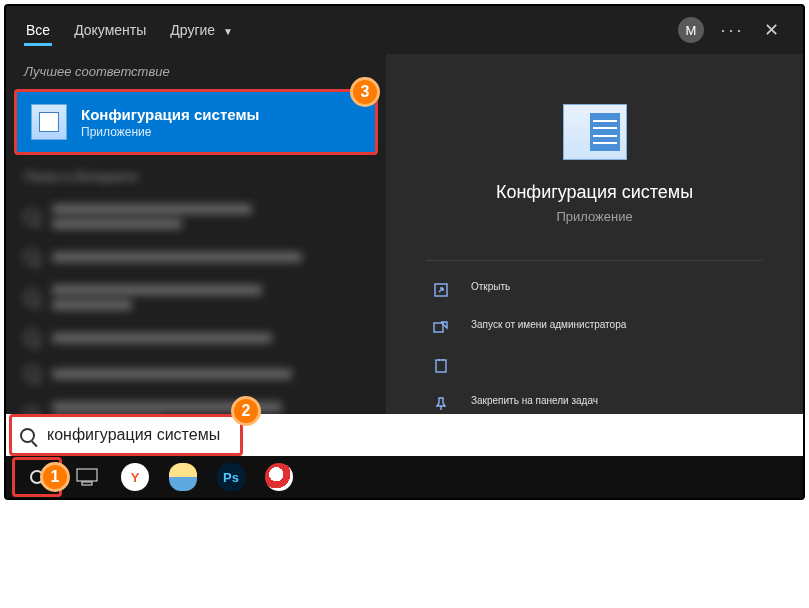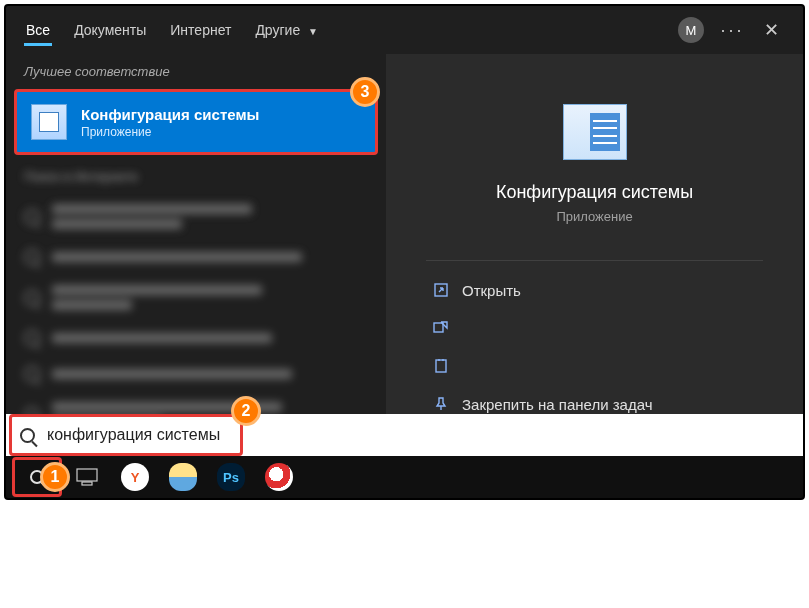--- a/index.html
+++ b/index.html
@@ -33,21 +33,21 @@
 .blur-text { height: 10px; background: #777; border-radius: 3px; }
 .blur-row { display: flex; flex-direction: column; gap: 5px; }
 .right-panel { flex: 1; background: #2b2b2b; color: #e0e0e0; display: flex; flex-direction: column; align-items: center; padding: 40px 40px 20px; }
 .app-icon { width: 64px; height: 56px; background: linear-gradient(#e8f2fd,#cde4fa); border: 1px solid #7fb1e0; display: flex; position: relative; margin-top: 10px; }
 .app-icon-list { position: absolute; right: 6px; top: 8px; width: 30px; height: 38px; background: #4a90d9; display: flex; flex-direction: column; justify-content: space-around; padding: 4px 3px; }
 .app-icon-list div { height: 2px; background: #fff; }
 .app-title { color: #fff; font-size: 18px; font-weight: 400; margin-top: 22px; }
 .app-sub { color: #a0a0a0; font-size: 13px; margin-top: 6px; }
 .divider { width: 100%; height: 1px; background: #404040; margin: 36px 0 10px; }
 .action-list { width: 100%; }
-.action { display: flex; align-items: center; gap: 12px; padding: 10px 6px; color: #e0e0e0; font-size: 15px; cursor: pointer; }
+.action { display: flex; gap: 21px; padding: 10px 6px; color: #e0e0e0; font-size: 10px; cursor: pointer; }
 .action-icon { width: 18px; height: 18px; display: flex; align-items: center; justify-content: center; color: #8ab4f8; flex-shrink: 0; }
 .search-box { position: absolute; left: 0; right: 0; bottom: 42px; height: 42px; background: #fff; display: flex; align-items: center; padding: 0 14px; }
 .search-box-outline { position: absolute; left: 3px; bottom: 42px; width: 234px; height: 42px; border: 3px solid #e53935; border-radius: 4px; z-index: 5; pointer-events: none; }
 .marker-2 { position: absolute; left: 225px; bottom: 72px; z-index: 15; }
 .sb-icon { width: 15px; height: 15px; border: 2px solid #333; border-radius: 50%; position: relative; margin-right: 12px; }
 .sb-icon::after { content: ""; position: absolute; width: 7px; height: 2px; background: #333; transform: rotate(45deg); bottom: -4px; right: -5px; }
 .sb-input { border: none; outline: none; font-size: 16px; flex: 1; color: #222; background: transparent; }
 .taskbar { position: absolute; left: 0; right: 0; bottom: 0; height: 42px; background: #101010; display: flex; align-items: center; padding: 0 6px; gap: 2px; }
 .tb-item { width: 46px; height: 40px; display: flex; align-items: center; justify-content: center; cursor: pointer; position: relative; }
 .tb-search { border: 3px solid #e53935; border-radius: 4px; width: 50px; }
@@ -63,21 +63,20 @@
 </style>
 </head>
 <body>
 
 <div class="window">
   <div class="search-panel">
 
     <div class="tabs">
       <div class="tab active">Все</div>
       <div class="tab">Документы</div>
-      <div class="tab">Интернет</div>
       <div class="tab">
         <span>Другие</span>
         <span class="chev">▼</span>
       </div>
       <div class="tabs-right">
         <div class="avatar">M</div>
         <div class="more">···</div>
         <div class="close-x">✕</div>
       </div>
     </div>
@@ -161,20 +160,21 @@
               </span>
             <span>Открыть</span>
           </div>
           <div class="action">
             <span class="action-icon">
                 <svg width="16" height="16" viewBox="0 0 16 16" fill="none" stroke="#8ab4f8" stroke-width="1.4">
                   <rect x="1" y="3" width="9" height="9"></rect>
                   <path d="M8 2 L14 2 L14 8 L8 2"></path>
                 </svg>
               </span>
+            <span>Запуск от имени администратора</span>
           </div>
           <div class="action">
             <span class="action-icon">
                 <svg width="16" height="16" viewBox="0 0 16 16" fill="none" stroke="#8ab4f8" stroke-width="1.4">
                   <rect x="3" y="2" width="10" height="12"></rect>
                   <path d="M6 1 v2 M10 1 v2"></path>
                 </svg>
               </span>
           </div>
           <div class="action">

